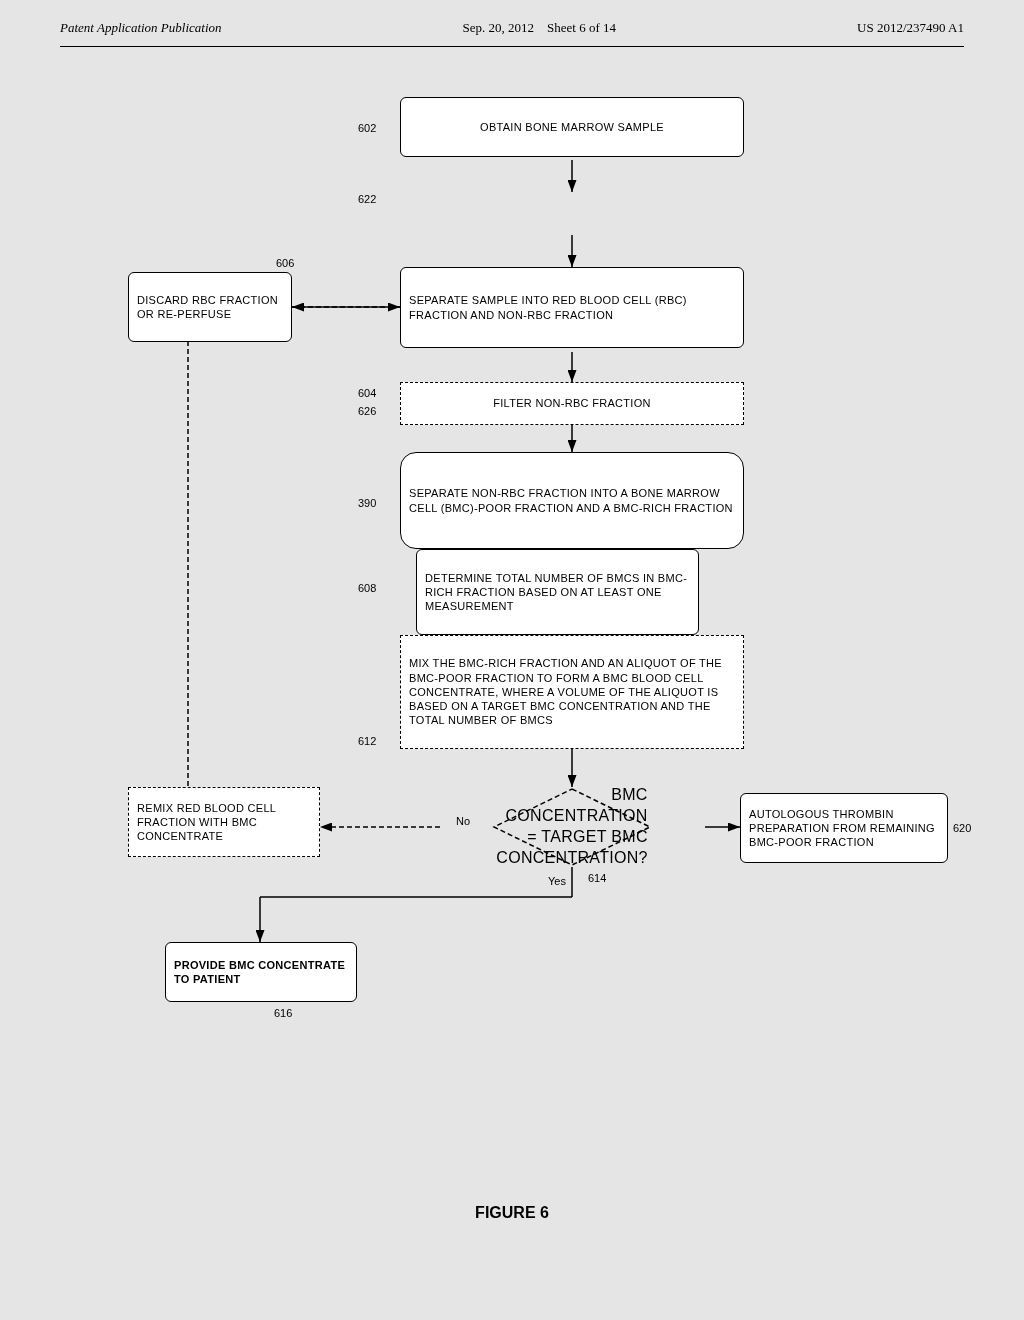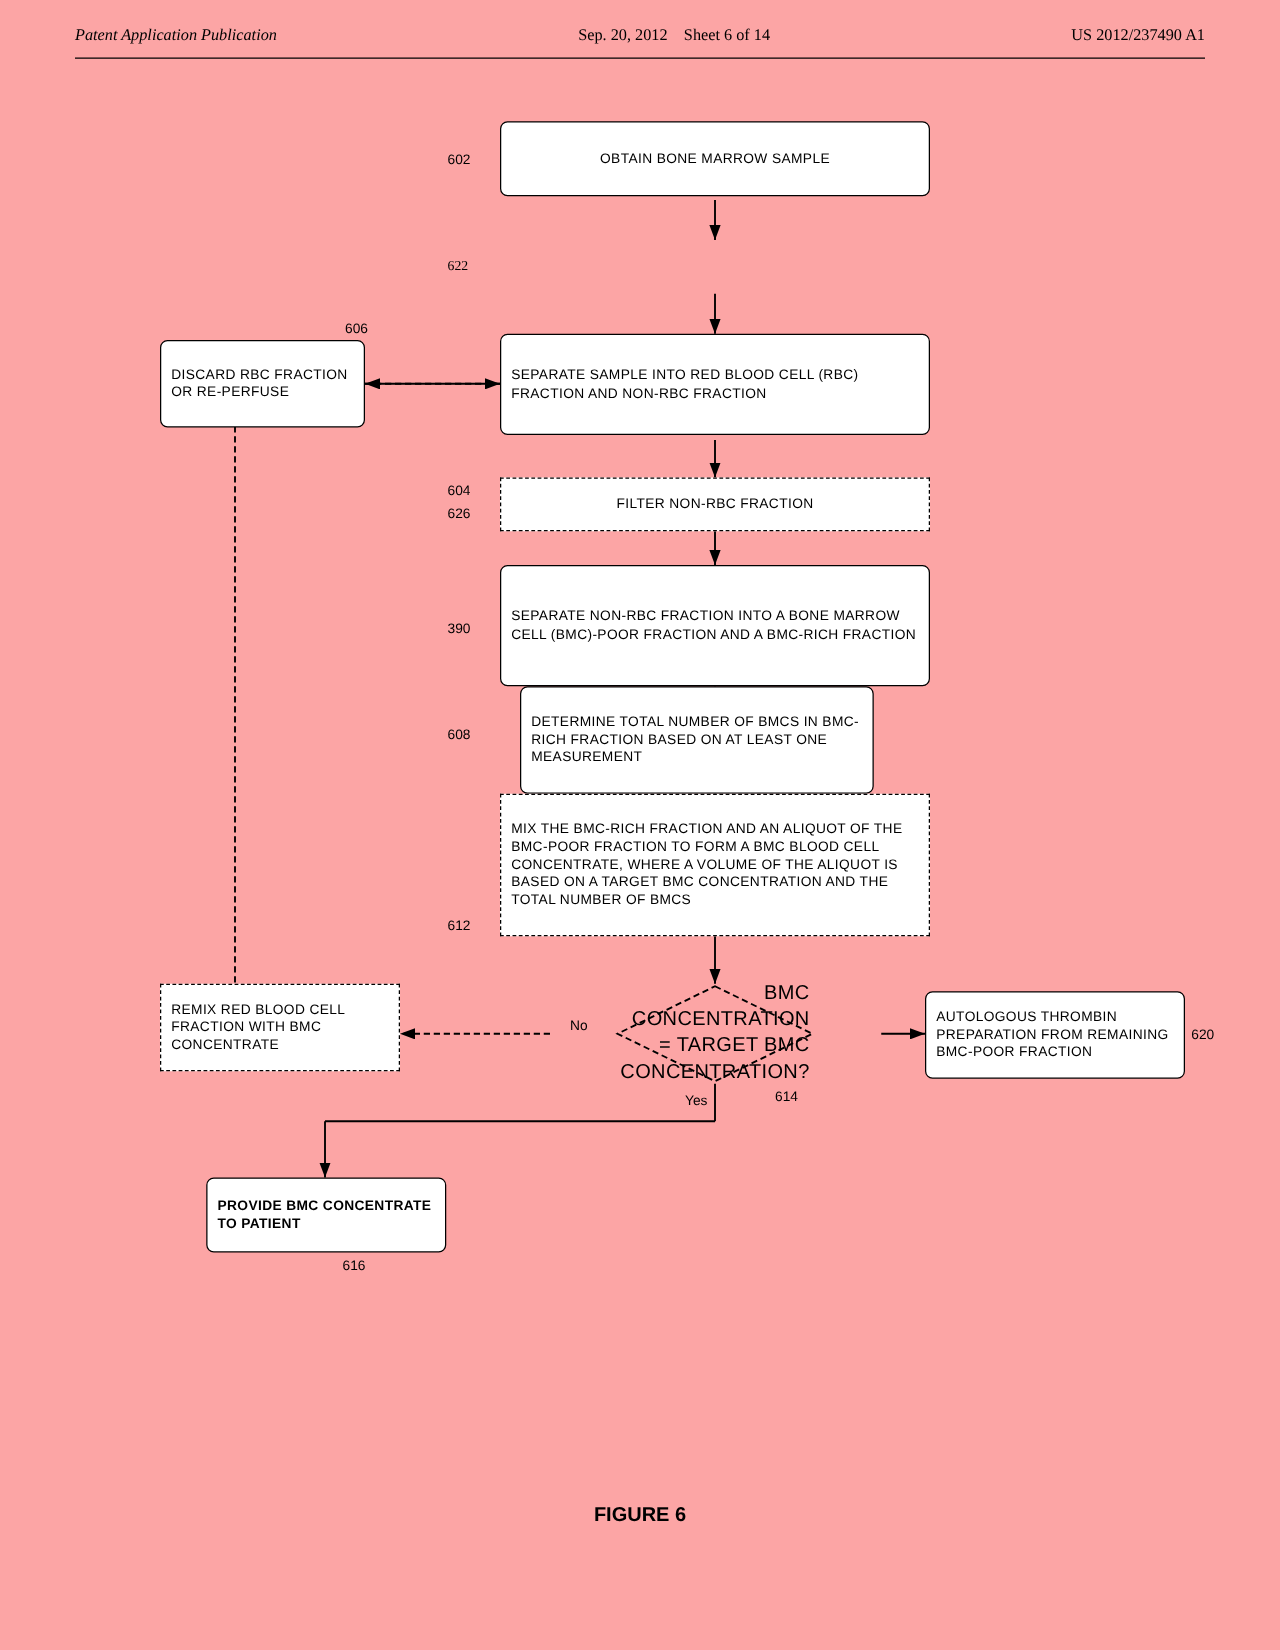--- a/index.html
+++ b/index.html
@@ -7,21 +7,21 @@
       background: #fff;
       font-family: 'Times New Roman', Times, serif;
       width: 1024px;
       min-height: 1320px;
       position: relative;
       overflow-x: hidden;
     }
     .page {
       width: 1024px;
       min-height: 1320px;
-      background: #fca5a5;
+      background: #e5e5e5;
       position: relative;
       padding: 20px 60px;
     }
     .header {
       display: flex;
       justify-content: space-between;
       align-items: flex-start;
       margin-bottom: 10px;
       font-size: 13px;
     }
@@ -164,38 +164,38 @@
       <line x1="512" y1="830" x2="200" y2="830" stroke="#000" stroke-width="1.5"></line>
       <line x1="200" y1="830" x2="200" y2="875" stroke="#000" stroke-width="1.5" marker-end="url(#arrowhead)"></line>
 
     </svg>
 
     <div class="box box-rounded" style="left:340px; top:30px; width:344px; height:60px;">
       <span>Obtain bone marrow sample</span>
     </div>
     <span class="label" style="left:298px; top:55px;">602</span>
 
-    <span class="label" style="left:298px; top:140px;font-family:Liberation Serif, serif;">622</span>
+    <span class="label" style="left:298px; top:126px;">622</span>
 
     <div class="box box-rounded" style="left:340px; top:200px; width:344px; height:81px;">
       <span>Separate sample into red blood cell (RBC) fraction and non-RBC fraction</span>
     </div>
 
     <div class="box box-rounded" style="left:68px; top:205px; width:164px; height:70px;">
       <span>Discard RBC fraction or re-perfuse</span>
     </div>
     <span class="label" style="left:216px; top:190px;">606</span>
 
     <div class="box box-dashed" style="left:340px; top:315px; width:344px; height:43px;">
       <span>Filter non-RBC fraction</span>
     </div>
     <span class="label" style="left:298px; top:320px;">604</span>
     <span class="label" style="left:298px; top:338px;">626</span>
 
-    <div class="box box-rounded" style="left:340px; top:385px; width:344px; height:97px;">
+    <div class="box box-rounded" style="left:340px; top:385px; width:344px; height:97px;border-radius:16px;">
       <span>Separate non-RBC fraction into a bone marrow cell (BMC)-poor fraction and a BMC-rich fraction</span>
     </div>
     <span class="label" style="left:298px; top:430px;">390</span>
 
     <div class="box box-rounded" style="left:356px; top:482px; width:283px; height:86px;">
       <span>Determine total number of BMCs in BMC-rich fraction based on at least one measurement</span>
     </div>
     <span class="label" style="left:298px; top:515px;">608</span>
 
     <div class="box box-dashed" style="left:340px; top:568px; width:344px; height:114px;">
@@ -204,21 +204,21 @@
     <span class="label" style="left:298px; top:668px;">612</span>
 
     <div class="decision" style="left:432px; top:720px;">
       <svg viewBox="0 0 160 80" xmlns="http://www.w3.org/2000/svg">
         <polygon points="80,2 158,40 80,78 2,40" fill="none" stroke="#000" stroke-width="1.5" stroke-dasharray="5,3"></polygon>
       </svg>
       <div class="decision-label">
         <span>BMC concentration = Target BMC concentration?</span>
       </div>
     </div>
-    <span class="label" style="left:560px; top:805px;">614</span>
+    <span class="label" style="left:528px; top:805px;">614</span>
 
     <span class="label" style="left:396px; top:748px; font-family: Arial, sans-serif; font-size: 11px;">No</span>
 
     <span class="label" style="left:488px; top:808px; font-family: Arial, sans-serif; font-size: 11px;">Yes</span>
 
     <div class="box box-dashed" style="left:68px; top:720px; width:192px; height:70px;">
       <span>Remix red blood cell fraction with BMC concentrate</span>
     </div>
 
     <div class="box box-rounded" style="left:680px; top:726px; width:208px; height:70px;">

